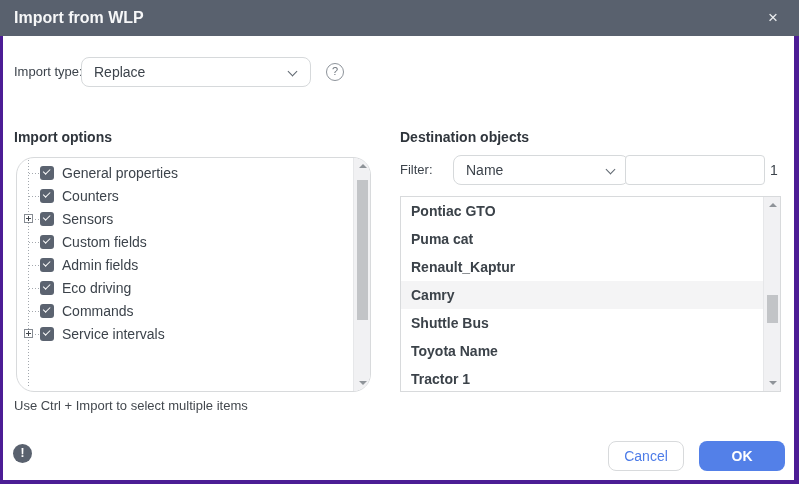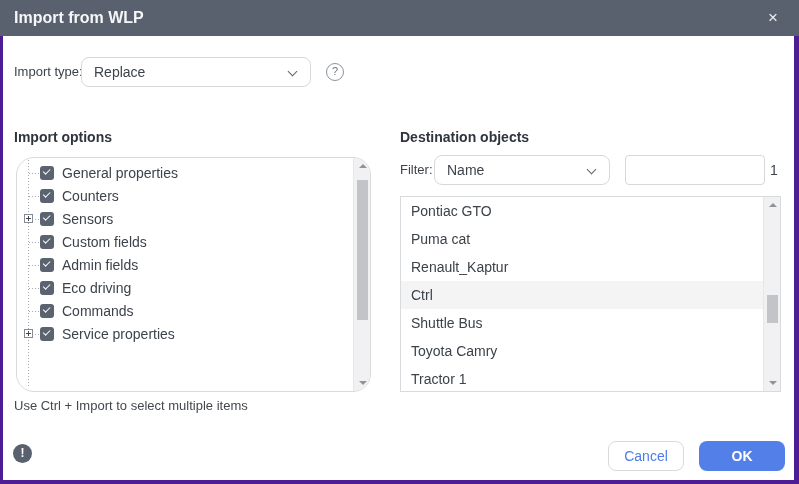--- a/index.html
+++ b/index.html
@@ -47,21 +47,21 @@
   .sb { position:absolute; right:0; top:0; bottom:0; width:17px; background:#f1f1f3; border-left:1px solid #e6e7e9; }
   .sb-btn { position:absolute; left:0; width:17px; height:17px; cursor:pointer; }
   .sb-up { top:0; } .sb-dn { bottom:0; }
   .tri-up { position:absolute; left:4.5px; top:6px; width:0; height:0; border-left:4px solid transparent; border-right:4px solid transparent; border-bottom:4px solid #8f9499; }
   .tri-dn { position:absolute; left:4.5px; top:7px; width:0; height:0; border-left:4px solid transparent; border-right:4px solid transparent; border-top:4px solid #8f9499; }
   .sb-thumb { position:absolute; left:3px; width:11px; background:#c2c4c7; cursor:pointer; }
 
   .hint { position:absolute; font-size:13px; color:#43484e; }
 
   
-  .dest-rows { position:absolute; left:0; top:0; right:17px; bottom:0; }
+  .dest-rows { position:absolute; left:0; top:0; right:17px; bottom:0;font-weight:bold; }
   .dest-row { height:28px; line-height:28px; padding-left:10px; font-size:14px; color:#3b4249; cursor:pointer; white-space:nowrap; }
   .dest-row[data-selected="true"] { background:#f4f4f5; }
 
   .count { position:absolute; font-size:14px; color:#3c434b; line-height:30px; }
 
   
   .alerticon { position:absolute; left:10px; top:408px; width:19px; height:19px; border-radius:50%; background:#59616e; color:#fff; font-size:12px; font-weight:bold; text-align:center; line-height:19px; }
   .btn { position:absolute; top:405px; height:30px; border-radius:8px; font-size:14px; text-align:center; line-height:30px; cursor:pointer; }
   .btn-cancel { left:605px; width:76px; background:#fff; border:1px solid #d8dadc; color:#4d7ce8; line-height:28px; }
   .btn-ok { left:696px; width:86px; background:#5380e8; color:#fff; font-weight:bold; }
@@ -150,53 +150,53 @@
               <span class="cbx-check"></span>
             </span>
           <span class="tree-label">Commands</span>
         </div>
         <div class="tree-row" data-expandable="true">
           <span class="h-dots"></span>
           <span class="expander"></span>
           <span class="cbx">
               <span class="cbx-check"></span>
             </span>
-          <span class="tree-label">Service properties</span>
+          <span class="tree-label">Service intervals</span>
         </div>
       </div>
 
       <div class="sb">
         <div class="sb-btn sb-up">
             <span class="tri-up"></span>
           </div>
         <div class="sb-thumb" style="top:22px; height:140px;"></div>
         <div class="sb-btn sb-dn">
             <span class="tri-dn"></span>
           </div>
       </div>
     </div>
 
     <div class="hint" style="left:11px; top:362px;">Use Ctrl + Import to select multiple items</div>
 
     <div class="label" style="left:397px; top:119px;">Filter:</div>
-    <div class="selectbox" style="left:431px; top:119px; width:176px;">
+    <div class="selectbox" style="left:450px; top:119px; width:176px;">
       <span>Name</span>
       <span class="chev"></span>
     </div>
     <input class="txt-input" style="left: 622px; top: 119px; width: 140px;" value="">
     <div class="count" style="left:767px; top:119px;">1</div>
 
     <div class="listbox" style="left:397px; top:160px; width:381px; height:196px;">
       <div class="dest-rows">
         <div class="dest-row" data-selected="false"><span>Pontiac GTO</span></div>
         <div class="dest-row" data-selected="false"><span>Puma cat</span></div>
         <div class="dest-row" data-selected="false"><span>Renault_Kaptur</span></div>
-        <div class="dest-row" data-selected="true"><span>Ctrl</span></div>
+        <div class="dest-row" data-selected="true"><span>Camry</span></div>
         <div class="dest-row" data-selected="false"><span>Shuttle Bus</span></div>
-        <div class="dest-row" data-selected="false"><span>Toyota Camry</span></div>
+        <div class="dest-row" data-selected="false"><span>Toyota Name</span></div>
         <div class="dest-row" data-selected="false"><span>Tractor 1</span></div>
       </div>
 
       <div class="sb">
         <div class="sb-btn sb-up">
             <span class="tri-up"></span>
           </div>
         <div class="sb-thumb" style="top:98px; height:28px;"></div>
         <div class="sb-btn sb-dn">
             <span class="tri-dn"></span>

